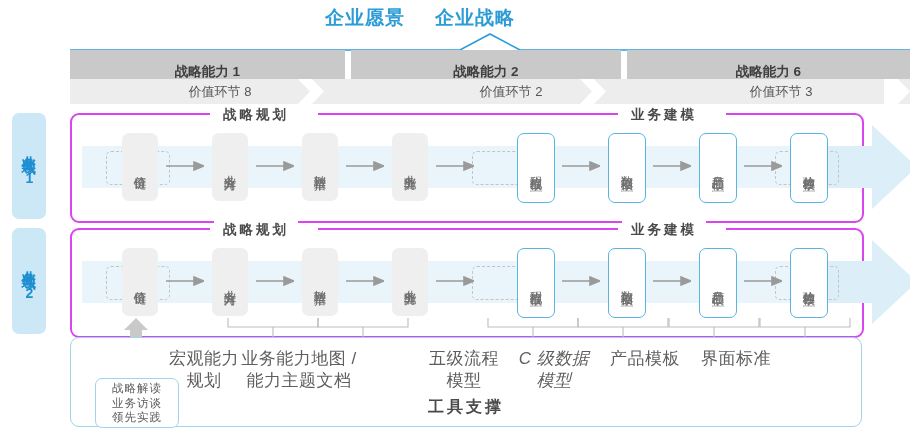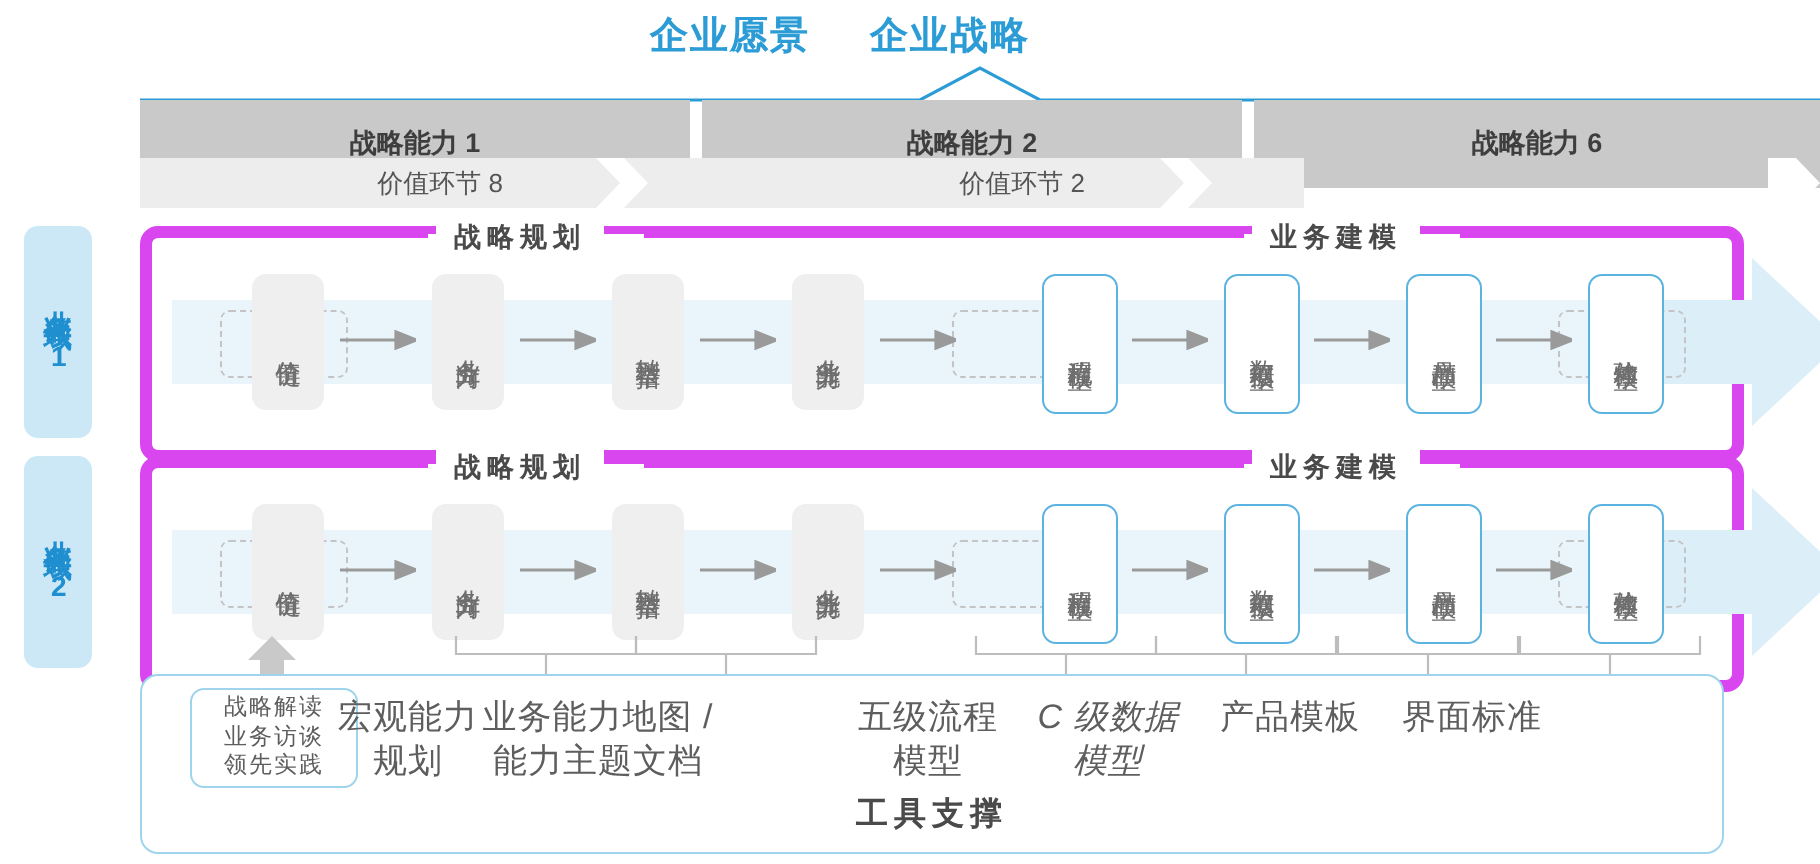--- a/index.html
+++ b/index.html
@@ -46,21 +46,21 @@
   }
   .side-tab .vtxt{
     writing-mode:vertical-rl;text-orientation:upright;
     color:#1F8FD0;font-size:14px;font-weight:bold;letter-spacing:2px;
     line-height:1.05;
   }
 
   
   .row-box{
     position:absolute;left:70px;width:790px;
-    border:6px solid #d946ef;border-radius:9px;background:#fff;
+    border:2px solid #d946ef;border-radius:9px;background:#fff;
   }
 
   
   .sec-label{
     position:absolute;top:-9px;height:18px;background:#fff;padding:0 9px;
     font-size:13.5px;font-weight:bold;color:#4A4A4A;letter-spacing:3px;
     white-space:nowrap;display:flex;align-items:center;
   }
   
   .border-mask{position:absolute;height:3px;background:#fff;top:-2px;}
@@ -96,21 +96,21 @@
   .tool-box{
     position:absolute;left:70px;top:337px;width:790px;height:88px;
     border:1px solid #9ED4EC;border-radius:9px;background:#fff;
   }
   .tool-title{
     position:absolute;left:0;right:0;bottom:8px;text-align:center;
     font-size:16px;font-weight:bold;color:#4A4A4A;letter-spacing:3px;
   }
   .tool-chip{
     position:absolute;border:1px solid #9ED4EC;border-radius:7px;background:#fff;
-    display:flex;flex-direction:column;align-items:center;justify-content:center;
+    display:flex;flex-direction:column;align-items:center;justify-content:center;margin-top:34px;
   }
   .tool-chip span{font-size:11.5px;color:#5E5E5E;line-height:1.28;letter-spacing:1px;}
   .tool-cap{
     position:absolute;text-align:center;font-size:17px;color:#5E5E5E;
     line-height:1.3;letter-spacing:0.5px;
   }
   .bracket{position:absolute;}
   .upar{position:absolute;}
 </style>
 </head>
@@ -139,20 +139,23 @@
     </div>
   </div>
 
   <div class="val-band">
     <div class="val-cell" style="left:0px;width:300px;">
       <span>价值环节 8</span>
     </div>
     <div class="val-cell" style="left:300px;width:282px;">
       <span>价值环节 2</span>
     </div>
+    <div class="val-cell" style="left:582px;width:258px;">
+      <span>价值环节 3</span>
+    </div>
 
     <div class="val-notch" style="left:228px;">
       <svg width="26" height="25" viewBox="0 0 26 25">
           <path d="M0,0 L14,0 L26,12.5 L14,25 L0,25 L12,12.5 Z" fill="#ffffff"></path>
         </svg>
     </div>
     <div class="val-notch" style="left:510px;">
       <svg width="26" height="25" viewBox="0 0 26 25">
           <path d="M0,0 L14,0 L26,12.5 L14,25 L0,25 L12,12.5 Z" fill="#ffffff"></path>
         </svg>

